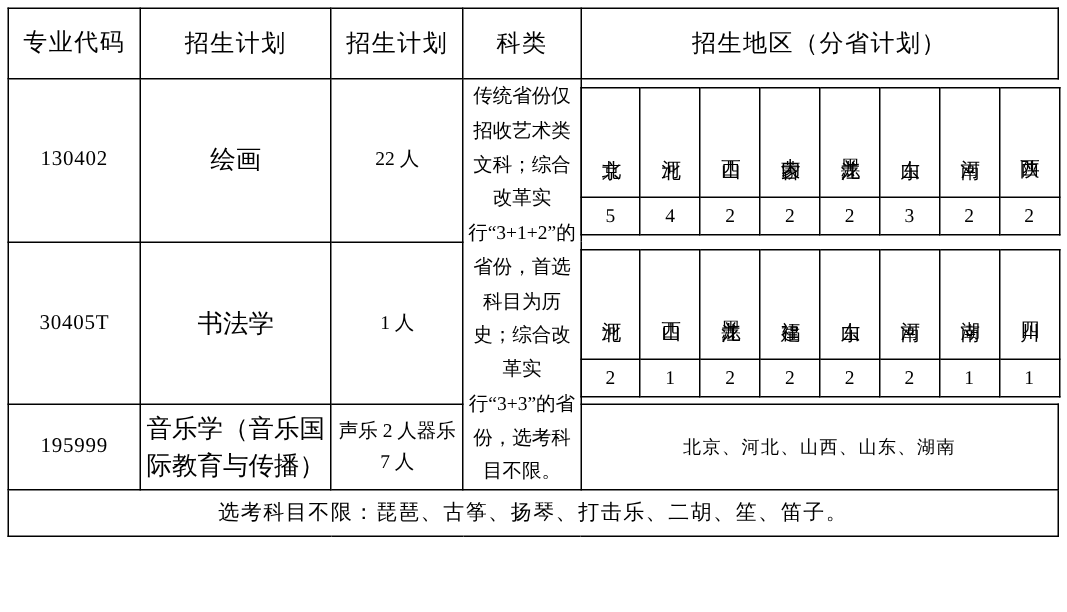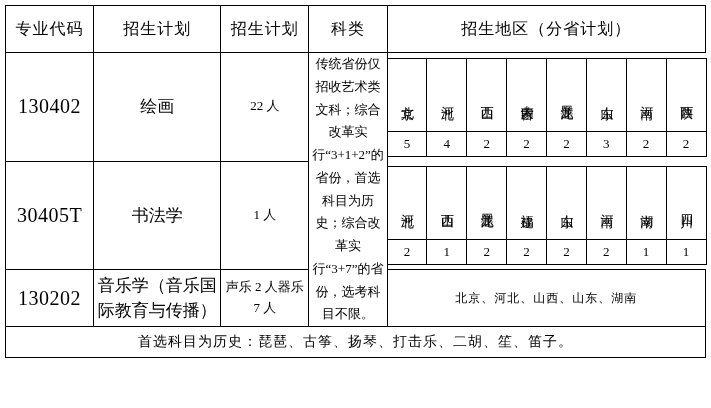--- a/index.html
+++ b/index.html
@@ -35,21 +35,21 @@
     font-size: 16px;
     font-weight: bold;
     height: 46px;
     letter-spacing: 1px;
     font-family: Liberation Serif, serif;
   }
   .hdr-two-line {
     line-height: 1.3;
   }
   .code-cell {
-    font-size: 20px;
+    font-size: 14px;
     letter-spacing: 0.5px;
   }
   .name-cell {
     font-size: 17px;
     line-height: 1.5;
     padding: 2px 4px;
   }
   .plan-cell {
     font-size: 13px;
     line-height: 1.6;
@@ -130,21 +130,21 @@
         <th class="hdr">招生计划</th>
         <th class="hdr">科类</th>
         <th class="hdr">招生地区（分省计划）</th>
       </tr>
     </thead>
     <tbody>
       <tr class="row-h1">
         <td class="code-cell">130402</td>
         <td class="name-cell">绘画</td>
         <td class="plan-cell">22 人</td>
-        <td class="vert-note" rowspan="3">传统省份仅招收艺术类文科；综合改革实行“3+1+2”的省份，首选科目为历史；综合改革实行“3+7”的省份，选考科目不限。</td>
+        <td class="vert-note" rowspan="3">传统省份仅招收艺术类文科；综合改革实行“3+1+2”的省份，首选科目为历史；综合改革实行“3+3”的省份，选考科目不限。</td>
         <td class="outer-nested">
           <table class="regions">
             <tbody>
                 <tr>
               <td class="region-name"><span class="vtext">北京</span></td>
               <td class="region-name"><span class="vtext">河北</span></td>
               <td class="region-name"><span class="vtext">山西</span></td>
               <td class="region-name"><span class="vtext">内蒙古</span></td>
               <td class="region-name"><span class="vtext">黑龙江</span></td>
               <td class="region-name"><span class="vtext">山东</span></td>
@@ -190,23 +190,23 @@
               <td class="region-num">2</td>
               <td class="region-num">2</td>
               <td class="region-num">1</td>
               <td class="region-num">1</td>
             </tr>
           </tbody>
             </table>
         </td>
       </tr>
       <tr class="row-h3">
-        <td class="code-cell">130202</td>
+        <td class="code-cell">195999</td>
         <td class="name-cell">音乐学（音乐国际教育与传播）</td>
         <td class="plan-cell">声乐 2 人器乐 7 人</td>
         <td class="simple-regions">北京、河北、山西、山东、湖南</td>
       </tr>
       <tr>
-        <td class="footer-cell" colspan="5">首选科目为历史：琵琶、古筝、扬琴、打击乐、二胡、笙、笛子。</td>
+        <td class="footer-cell" colspan="5">选考科目不限：琵琶、古筝、扬琴、打击乐、二胡、笙、笛子。</td>
       </tr>
     </tbody>
   </table>
 </div>
 
 </body></html>

